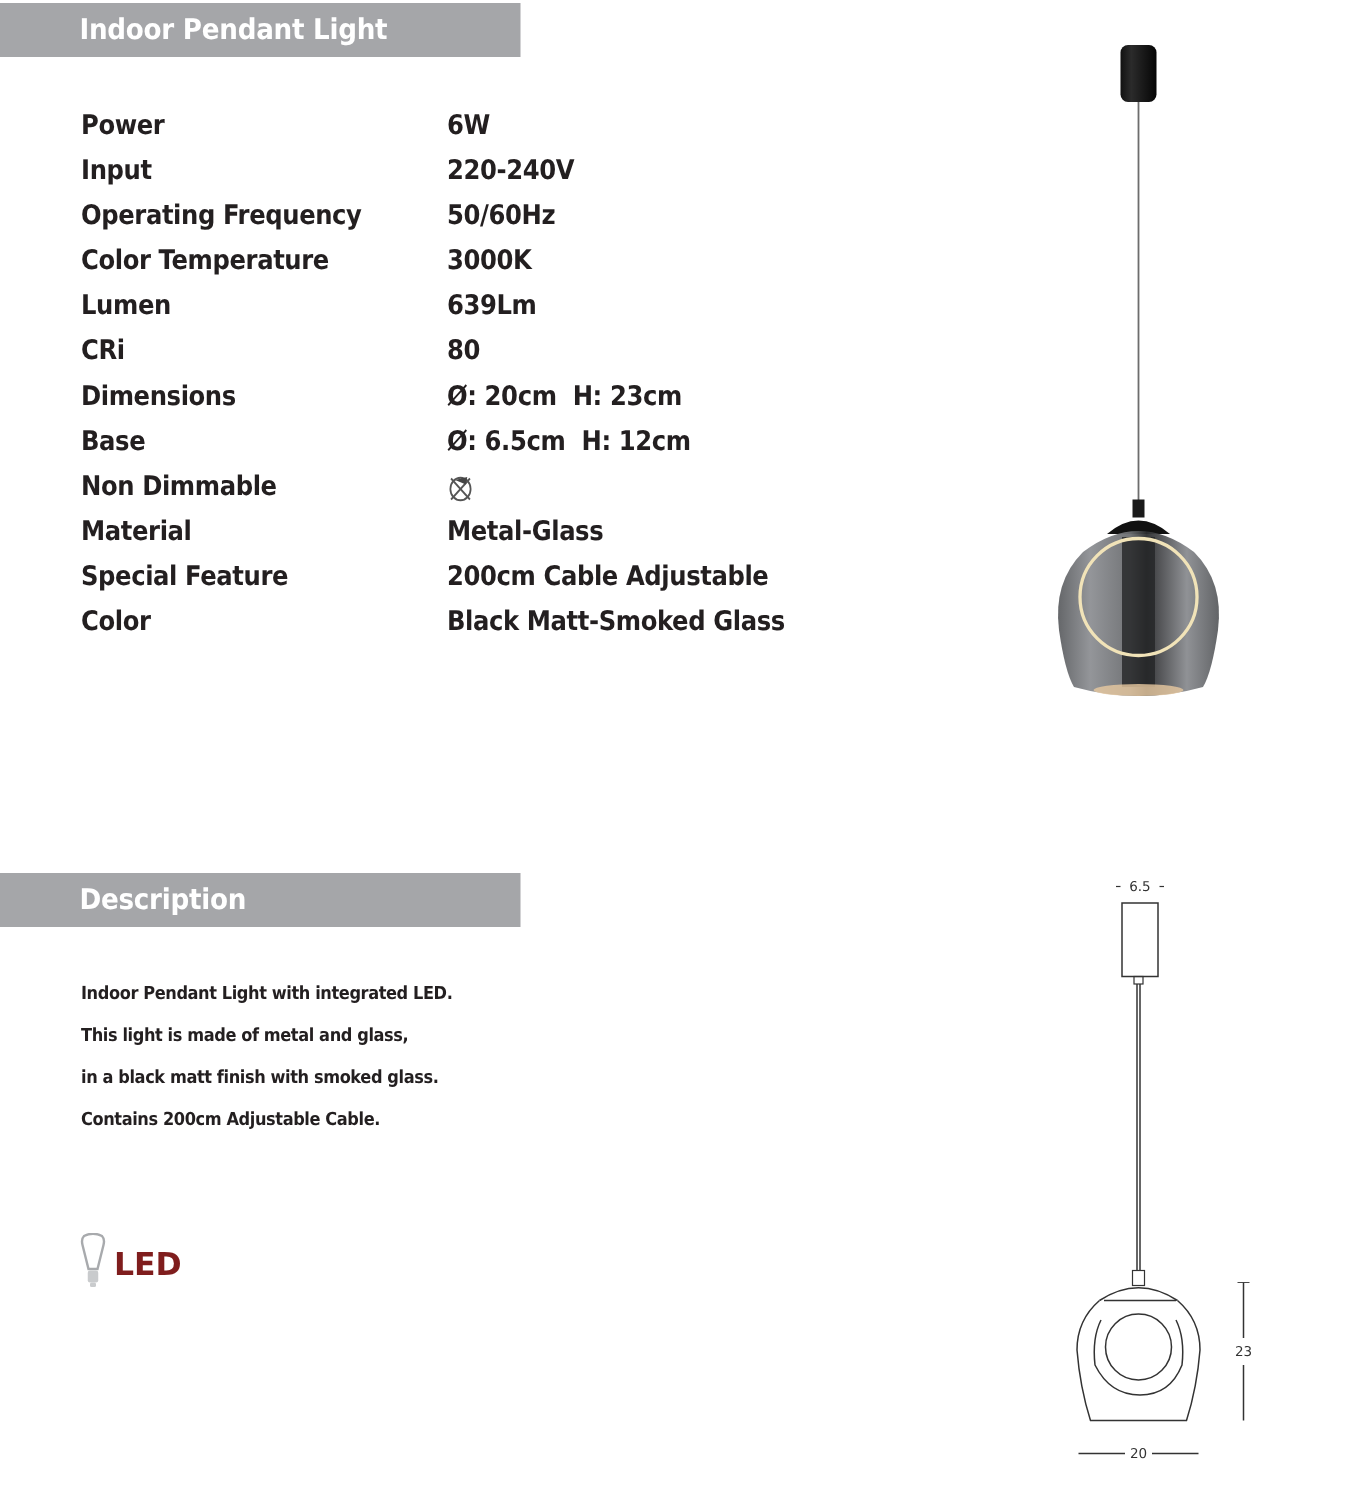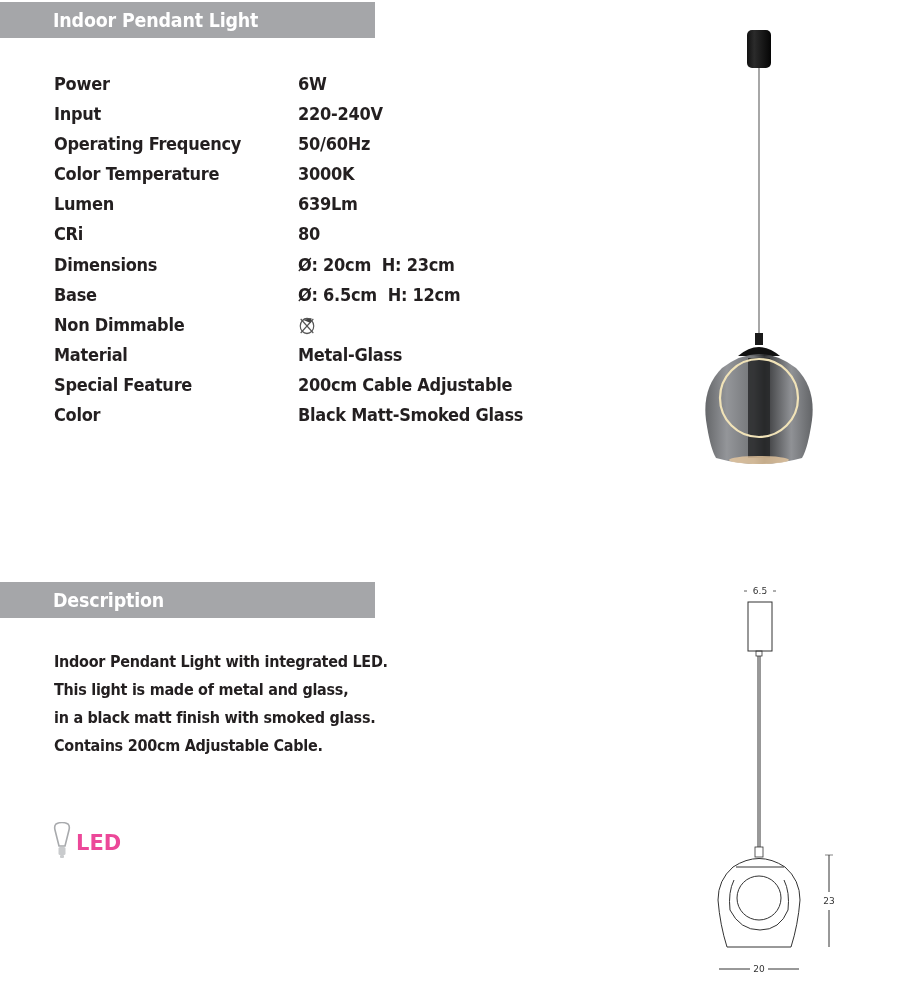--- a/index.html
+++ b/index.html
@@ -1,31 +1,31 @@
 <!DOCTYPE html>
 <html><head>
   <meta charset="utf-8">
   <style>
     html, body { margin: 0; padding: 0; background: #ffffff; }
     body { width: 898px; height: 1000px; position: relative; overflow: hidden;
            font-family: "DejaVu Sans", sans-serif; color: #231f20; }
-    .bar { position: absolute; left: 0; width: 375px; height: 36px; background: #a5a6a9; }
+    .bar { position: absolute; left: 0; width: 347px; height: 36px; background: #a5a6a9; }
     .bar-title { position: absolute; left: 53px; top: 0; line-height: 37px; font-size: 19px;
                  color: #ffffff; font-family: "DejaVu Sans", sans-serif; font-weight: bold;
                  letter-spacing: -0.2px; transform: scaleX(0.92); transform-origin: left center; }
     .specs { position: absolute; left: 54px; top: 70px; }
     .spec-row { position: relative; height: 30.1px; font-size: 18px; font-weight: bold;
                 line-height: 28px; letter-spacing: -0.3px; }
     .spec-label { position: absolute; left: 0; white-space: nowrap; transform: scaleX(0.9); transform-origin: left center; }
     .spec-value { position: absolute; left: 244px; white-space: nowrap; transform: scaleX(0.9); transform-origin: left center; }
-    .desc { position: absolute; left: 54px; top: 648px; font-size: 16px; font-weight: bold;
+    .desc { position: absolute; left: 54px; top: 648px; font-size: 12px; font-weight: bold;
             line-height: 28px; letter-spacing: -0.3px; }
     .desc-line { white-space: nowrap; transform: scaleX(0.9); transform-origin: left center; }
     .led-badge { position: absolute; left: 52px; top: 822px; display: flex; align-items: center; gap: 4px; }
-    .led-text { font-size: 21px; font-weight: bold; color: #ec4899; letter-spacing: 0px; }
+    .led-text { font-size: 21px; font-weight: bold; color: #7f1d1d; letter-spacing: 0px; }
     .photo { position: absolute; left: 700px; top: 28px; width: 120px; height: 450px; }
     .drawing { position: absolute; left: 700px; top: 580px; width: 150px; height: 400px; }
     .dim-text { font-family: "DejaVu Sans", sans-serif; font-size: 9px; fill: #333; }
   </style>
 </head>
 <body>
 
 <div class="bar" style="top:2px;">
   <span class="bar-title">Indoor Pendant Light</span>
 </div>

